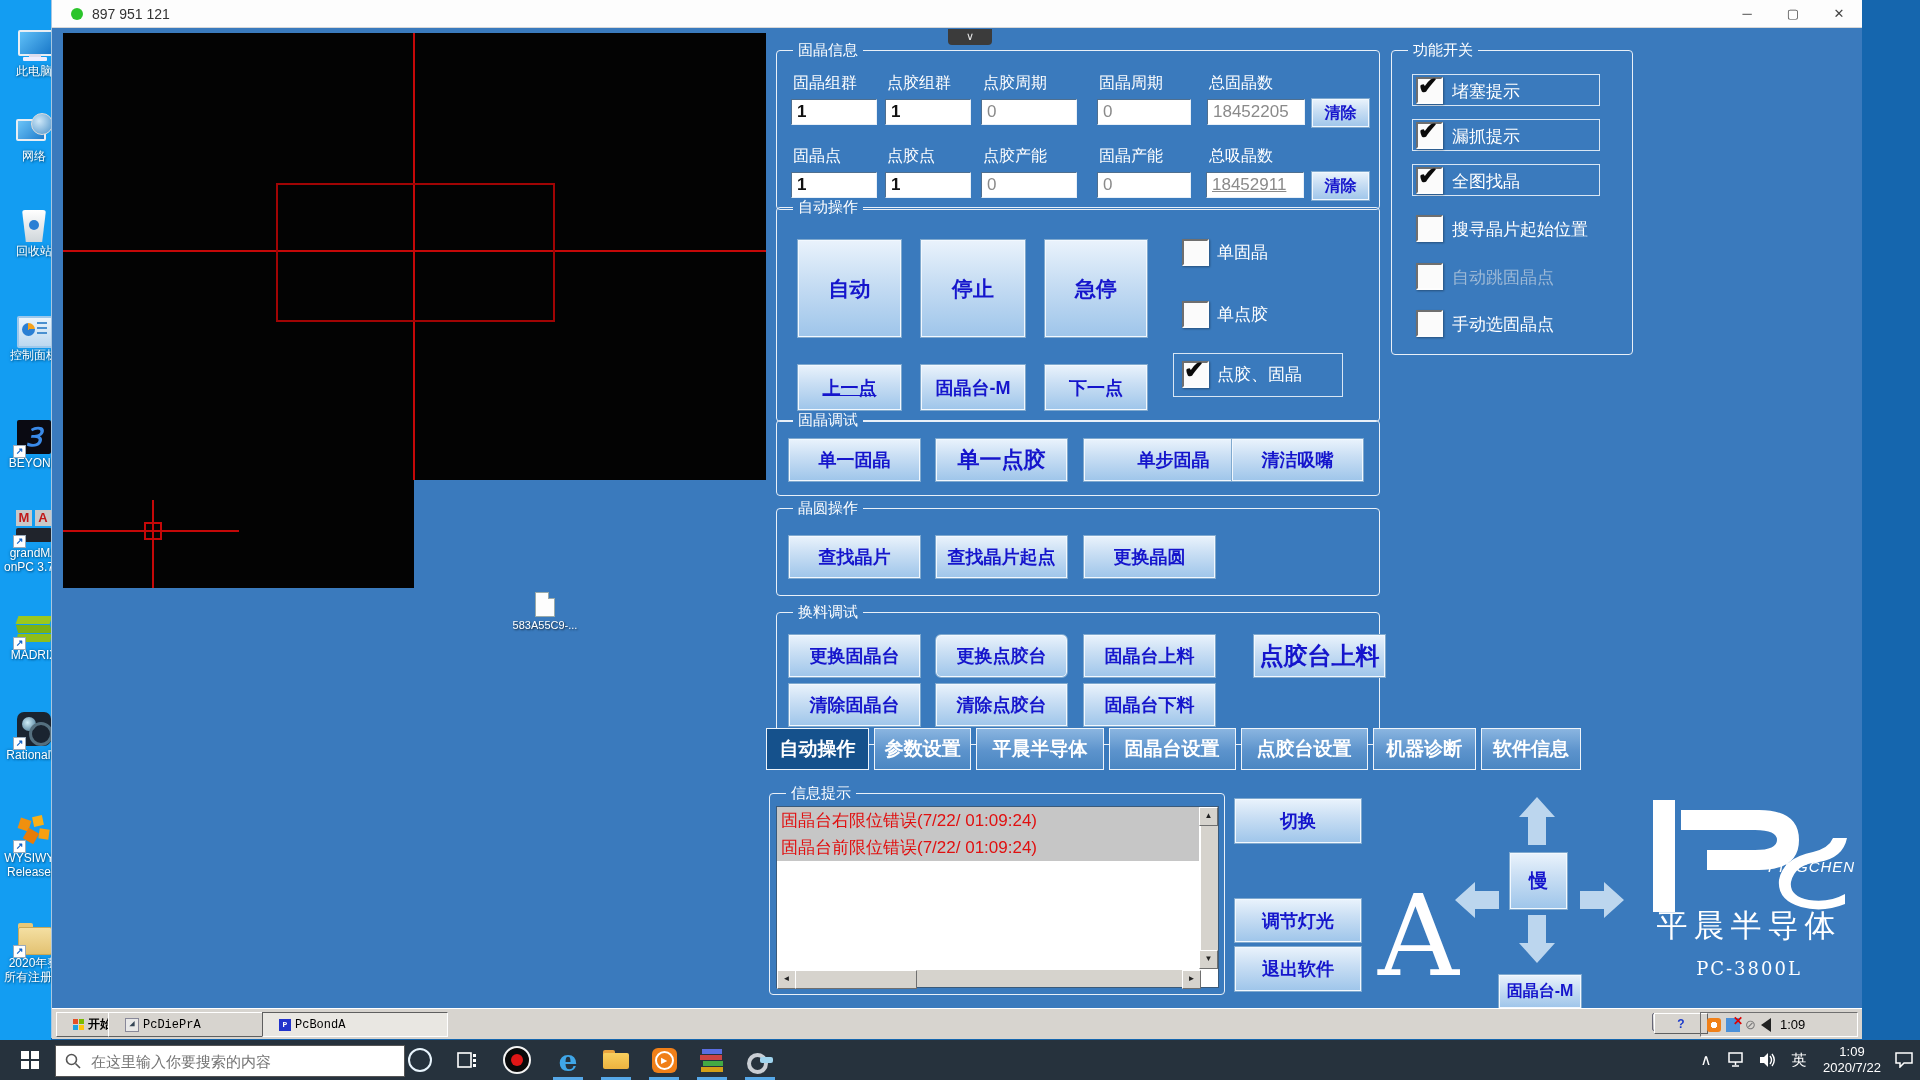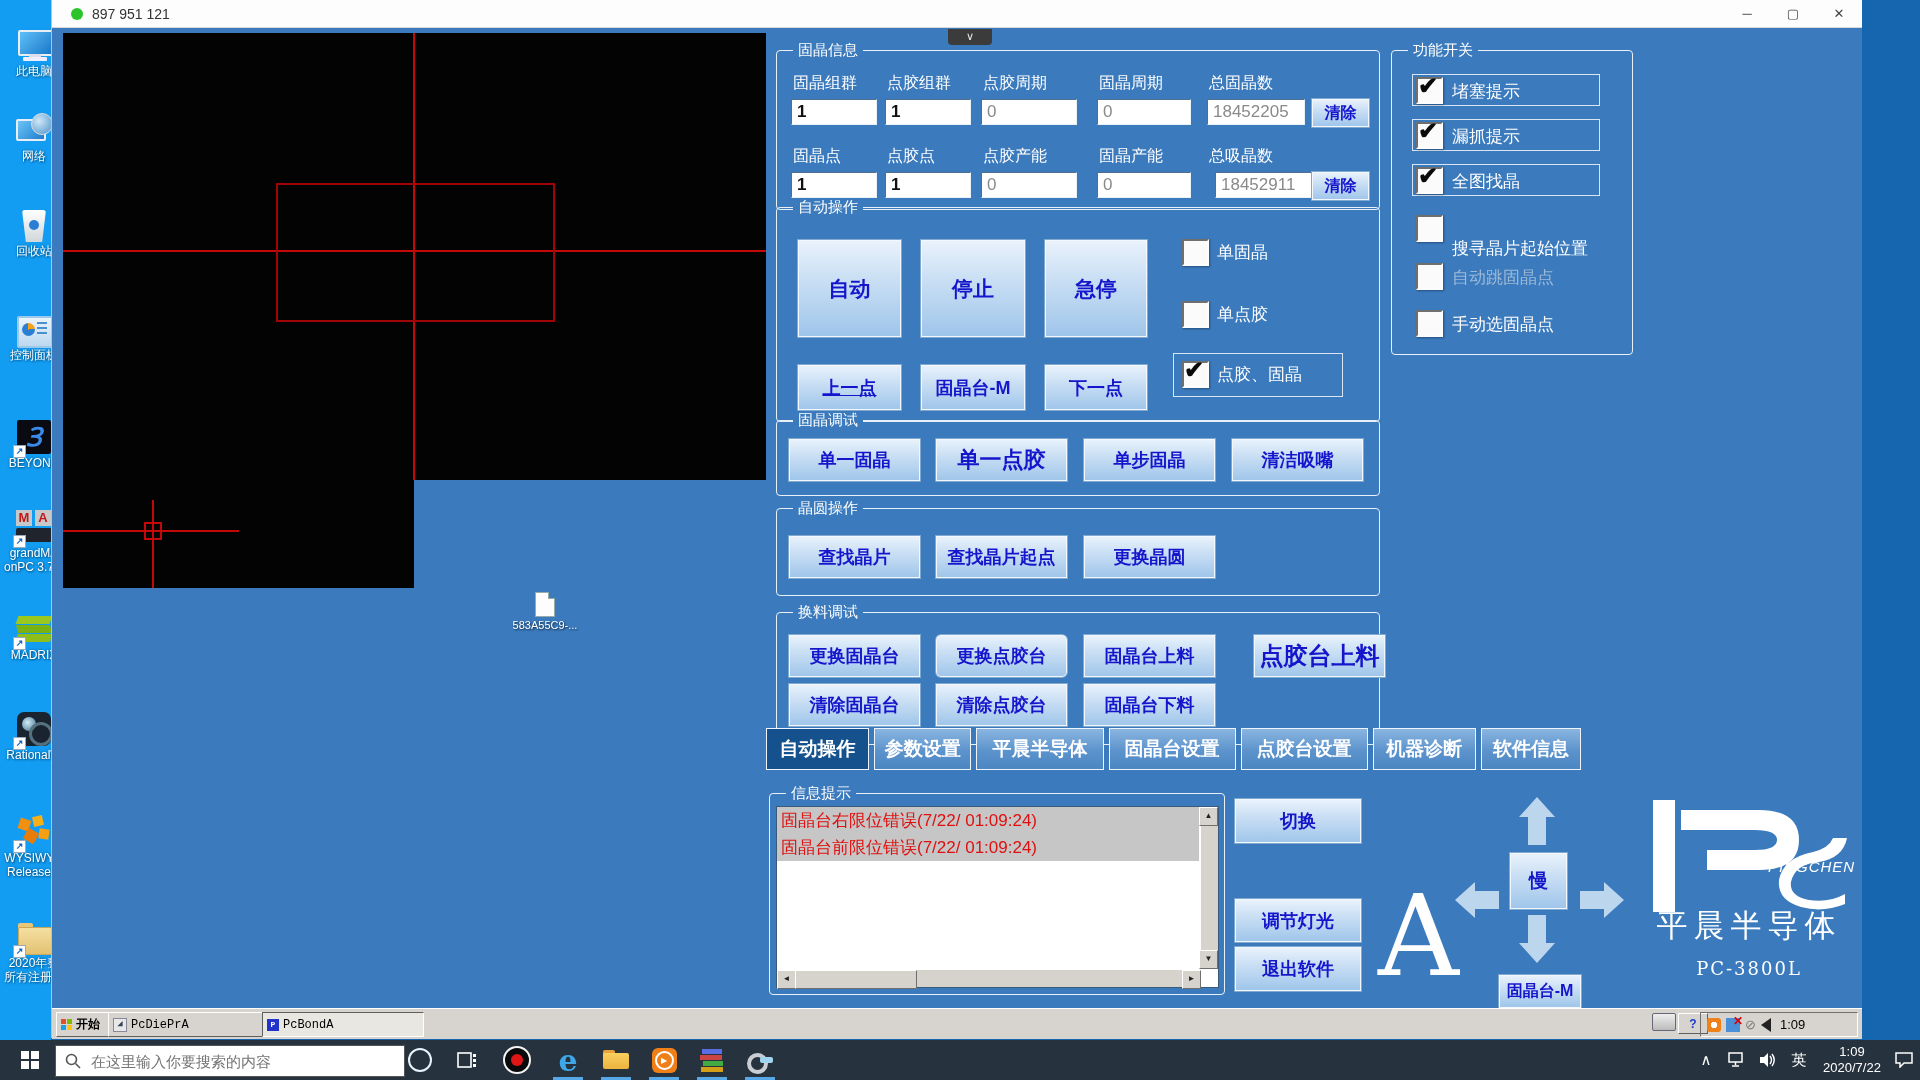--- a/index.html
+++ b/index.html
@@ -46,21 +46,21 @@
        background:linear-gradient(180deg,#8ab5e0 0%,#5c93cc 55%,#4a86c2 100%);border:1px solid #eef4fa;margin-right:5px;}
   .tab.active{background:#15518c;}
   
   .msgrow{height:27px;line-height:27px;background:#c6c6c6;color:#e01010;font-size:17px;padding-left:4px;white-space:nowrap;}
   .sbar{background:#d6d3cd;}
   .sbtn{position:absolute;width:17px;height:17px;background:#d6d3cd;border:1px solid;border-color:#fff #6f6f6f #6f6f6f #fff;
         font-size:8px;color:#222;text-align:center;line-height:15px;}
   
   #ctask{left:0;top:1008px;width:1810px;height:30px;background:#d7d4cf;border-top:1px solid #fff;}
   .cbtn3d{position:absolute;background:#d7d4cf;border:1px solid;border-color:#fff #5f5f5f #5f5f5f #fff;
-          font-size:12px;color:#000;display:flex;align-items:center;gap:4px;padding:0 4px;}
+          font-size:12px;color:#000;display:flex;align-items:center;gap:4px;padding:0 16px;}
   .cbtn3d.pressed{border-color:#5f5f5f #fff #fff #5f5f5f;background:#e9e7e2;}
   
   #wtask{left:0;top:1040px;width:1920px;height:40px;background:#26323d;z-index:3;}
   .titem{position:absolute;top:0;height:40px;display:flex;align-items:center;justify-content:center;color:#fff;}
   .uline{position:absolute;bottom:0;height:3px;width:30px;background:#56a8e8;}
   .traytxt{color:#fff;font-size:15px;}
   .clock{color:#fff;font-size:13px;text-align:center;line-height:16px;}
 </style>
 </head>
 <body>
@@ -193,21 +193,21 @@
     <div class="btn" style="position:absolute;left:534px;top:47px;width:57px;height:28px;font-size:16px;">清除</div>
     <span class="flabel" style="left:16px;top:95px;">固晶点</span>
     <span class="flabel" style="left:110px;top:95px;">点胶点</span>
     <span class="flabel" style="left:206px;top:95px;">点胶产能</span>
     <span class="flabel" style="left:322px;top:95px;">固晶产能</span>
     <span class="flabel" style="left:432px;top:95px;">总吸晶数</span>
     <input class="field dark" style="left: 14px; top: 121px; width: 74px;" readonly="" value="1">
     <input class="field dark" style="left: 108px; top: 121px; width: 74px;" readonly="" value="1">
     <input class="field" style="left: 204px; top: 121px; width: 84px;" readonly="" value="0">
     <input class="field" style="left: 320px; top: 121px; width: 82px;" readonly="" value="0">
-    <input class="field" style="left: 438px; top: 121px; width: 86px;" readonly="" value="18452911">
+    <input class="field" style="left: 429px; top: 121px; width: 86px; text-decoration: underline;" readonly="" value="18452911">
     <div class="btn" style="position:absolute;left:534px;top:120px;width:57px;height:28px;font-size:16px;">清除</div>
   </div>
 
   <div class="abs group" style="left:724px;top:207px;width:602px;height:213px;">
     <span class="glabel">自动操作</span>
     <div class="btn" style="position:absolute;left:20px;top:31px;width:103px;height:97px;font-size:21px;">自动</div>
     <div class="btn" style="position:absolute;left:143px;top:31px;width:104px;height:97px;font-size:21px;">停止</div>
     <div class="btn" style="position:absolute;left:267px;top:31px;width:102px;height:97px;font-size:21px;">急停</div>
     <div class="btn" style="position:absolute;left:20px;top:156px;width:103px;height:45px;font-size:18px;text-decoration:underline;">上一点</div>
     <div class="btn" style="position:absolute;left:143px;top:156px;width:104px;height:45px;font-size:18px;">固晶台-M</div>
@@ -224,21 +224,21 @@
     <div class="cb" style="position:absolute;left:405px;top:153px;">
         <span class="ck">✔</span>
       </div>
     <span class="cblabel" style="left:440px;top:155px;">点胶、固晶</span>
   </div>
 
   <div class="abs group" style="left:724px;top:420px;width:602px;height:74px;">
     <span class="glabel">固晶调试</span>
     <div class="btn" style="position:absolute;left:11px;top:17px;width:131px;height:42px;font-size:18px;">单一固晶</div>
     <div class="btn" style="position:absolute;left:158px;top:17px;width:131px;height:42px;font-size:22px;">单一点胶</div>
-    <div class="btn" style="position:absolute;left:306px;top:17px;width:131px;height:42px;font-size:18px;">单步固晶</div>
+    <div class="btn" style="position:absolute;left:306px;top:17px;width:131px;height:42px;font-size:18px;padding-left:24px;">单步固晶</div>
     <div class="btn" style="position:absolute;left:454px;top:17px;width:131px;height:42px;font-size:18px;">清洁吸嘴</div>
   </div>
 
   <div class="abs group" style="left:724px;top:508px;width:602px;height:86px;">
     <span class="glabel">晶圆操作</span>
     <div class="btn" style="position:absolute;left:11px;top:26px;width:131px;height:42px;font-size:18px;">查找晶片</div>
     <div class="btn" style="position:absolute;left:158px;top:26px;width:131px;height:42px;font-size:18px;">查找晶片起点</div>
     <div class="btn" style="position:absolute;left:306px;top:26px;width:131px;height:42px;font-size:18px;">更换晶圆</div>
   </div>
 
@@ -266,21 +266,21 @@
       </div>
     <span class="cblabel" style="left:60px;top:74px;">漏抓提示</span>
     <div class="cbbox" style="left:20px;top:113px;width:186px;height:30px;"></div>
     <div class="cb" style="position:absolute;left:24px;top:116px;">
         <span class="ck">✔</span>
       </div>
     <span class="cblabel" style="left:60px;top:119px;">全图找晶</span>
     <div class="cb" style="position:absolute;left:24px;top:164px;">
         <span class="ck"></span>
       </div>
-    <span class="cblabel" style="left:60px;top:167px;margin-top:19px;">搜寻晶片起始位置</span>
+    <span class="cblabel" style="left:60px;top:167px;">搜寻晶片起始位置</span>
     <div class="cb" style="position:absolute;left:24px;top:212px;">
         <span class="ck"></span>
       </div>
     <span class="cblabel dis" style="left:60px;top:215px;">自动跳固晶点</span>
     <div class="cb" style="position:absolute;left:24px;top:259px;">
         <span class="ck"></span>
       </div>
     <span class="cblabel" style="left:60px;top:262px;">手动选固晶点</span>
   </div>
 

